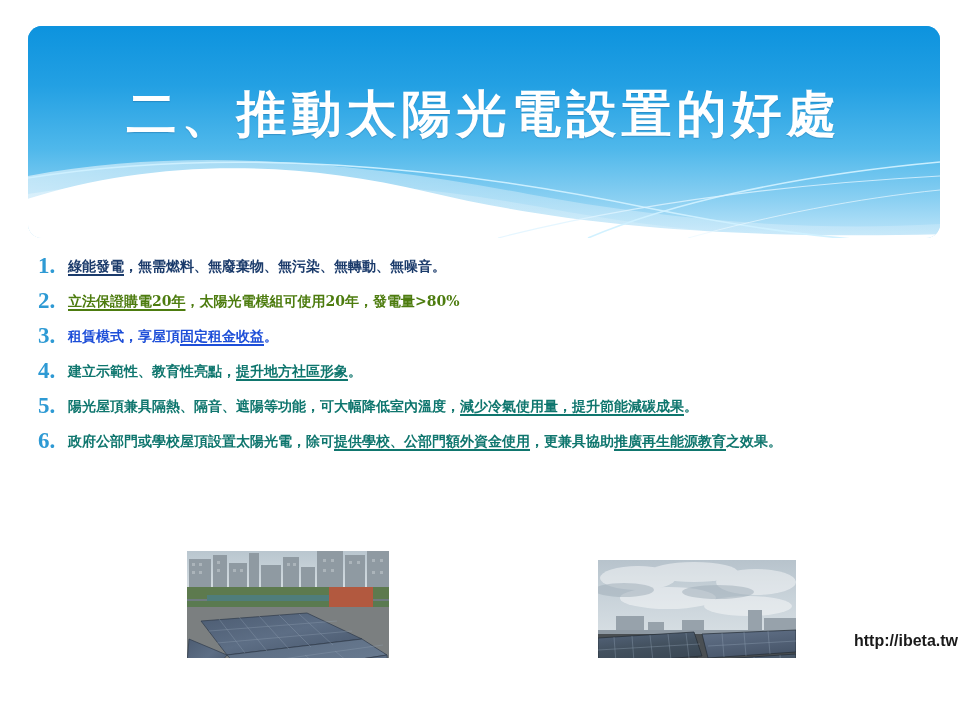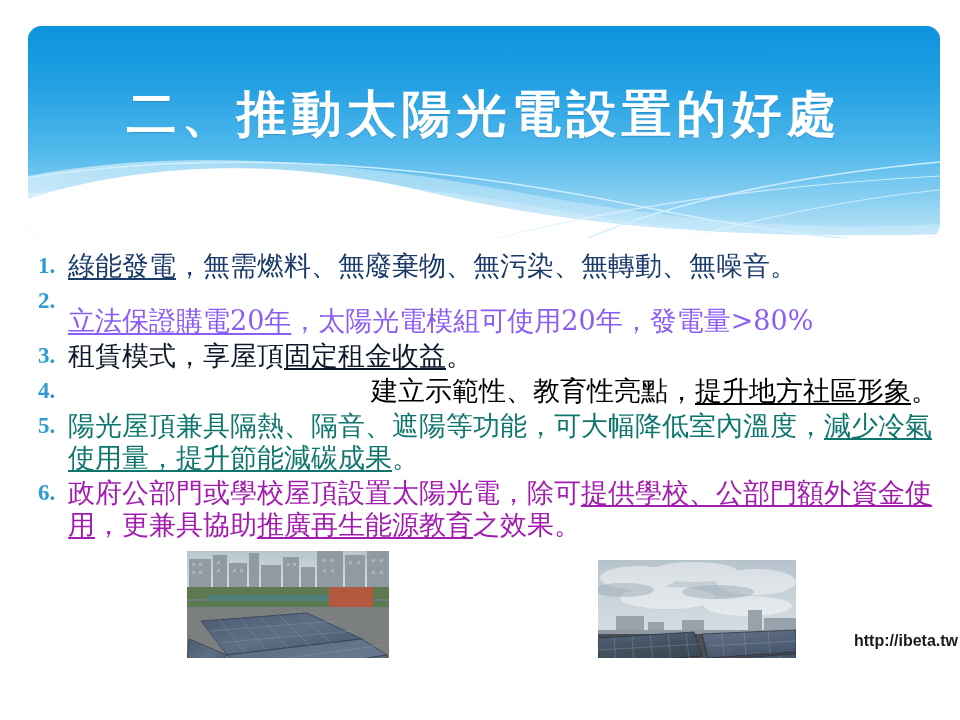--- a/index.html
+++ b/index.html
@@ -78,22 +78,22 @@
     font-family: "Liberation Serif", "DejaVu Serif", serif;
     font-weight: bold;
     font-size: 23px;
     line-height: 32px;
     text-align: left;
   }
   .bullet-text {
     flex: 1 1 auto;
     color: #1B3B6B;
     font-family: "DejaVu Serif", "Liberation Serif", serif;
-    font-weight: normal;
-    font-size: 27px;
+    font-weight: bold;
+    font-size: 14px;
     line-height: 32px;
     letter-spacing: 0px;
     text-align: left;
   }
   .bullet-text .ul {
     text-decoration: underline;
     text-underline-offset: 3px;
     text-decoration-thickness: 1.5px;
   }
 
@@ -183,37 +183,37 @@
     <div id="slide-title" style="color: rgb(255, 255, 255);">二、推動太陽光電設置的好處</div>
   </div>
 
   <div id="bullet-list">
       <div class="bullet-row">
         <div class="bullet-num" style="color: rgb(46, 154, 212);">1.</div>
         <div class="bullet-text" style="color: rgb(27, 59, 107);"><span class="ul">綠能發電</span><span>，無需燃料、無廢棄物、無污染、無轉動、無噪音。</span></div>
       </div>
       <div class="bullet-row">
         <div class="bullet-num" style="color: rgb(46, 154, 212);">2.</div>
-        <div class="bullet-text" style="color: #8b5cf6; margin-top: 20px;"><span class="ul">立法保證購電20年</span><span>，太陽光電模組可使用20年，發電量&gt;80%</span></div>
+        <div class="bullet-text" style="color: #4d7c0f;"><span class="ul">立法保證購電20年</span><span>，太陽光電模組可使用20年，發電量&gt;80%</span></div>
       </div>
       <div class="bullet-row">
         <div class="bullet-num" style="color: rgb(46, 154, 212);">3.</div>
-        <div class="bullet-text" style="color: #0f172a;"><span>租賃模式，享屋頂</span><span class="ul">固定租金收益</span><span>。</span></div>
+        <div class="bullet-text" style="color: #1d4ed8;"><span>租賃模式，享屋頂</span><span class="ul">固定租金收益</span><span>。</span></div>
       </div>
       <div class="bullet-row">
         <div class="bullet-num" style="color: rgb(46, 154, 212);">4.</div>
-        <div class="bullet-text" style="color: #000000; text-align: right;"><span>建立示範性、教育性亮點，</span><span class="ul">提升地方社區形象</span><span>。</span></div>
+        <div class="bullet-text" style="color: #0f766e;"><span>建立示範性、教育性亮點，</span><span class="ul">提升地方社區形象</span><span>。</span></div>
       </div>
       <div class="bullet-row">
         <div class="bullet-num" style="color: rgb(46, 154, 212);">5.</div>
         <div class="bullet-text" style="color: #0f766e;"><span>陽光屋頂兼具隔熱、隔音、遮陽等功能，可大幅降低室內溫度，</span><span class="ul">減少冷氣使用量，提升節能減碳成果</span><span>。</span></div>
       </div>
       <div class="bullet-row">
         <div class="bullet-num" style="color: rgb(46, 154, 212);">6.</div>
-        <div class="bullet-text" style="color: #a21caf;"><span>政府公部門或學校屋頂設置太陽光電，除可</span><span class="ul">提供學校、公部門額外資金使用</span><span>，更兼具協助</span><span class="ul">推廣再生能源教育</span><span>之效果。</span></div>
+        <div class="bullet-text" style="color: #0f766e;"><span>政府公部門或學校屋頂設置太陽光電，除可</span><span class="ul">提供學校、公部門額外資金使用</span><span>，更兼具協助</span><span class="ul">推廣再生能源教育</span><span>之效果。</span></div>
       </div>
     </div>
 
   <div id="photo-left">
     <svg viewBox="0 0 202 155" preserveAspectRatio="none">
       <defs>
         <linearGradient id="skyL" x1="0" y1="0" x2="0" y2="1">
           <stop offset="0%" stop-color="#b9c6cf"></stop>
           <stop offset="100%" stop-color="#d5dde2"></stop>
         </linearGradient>

